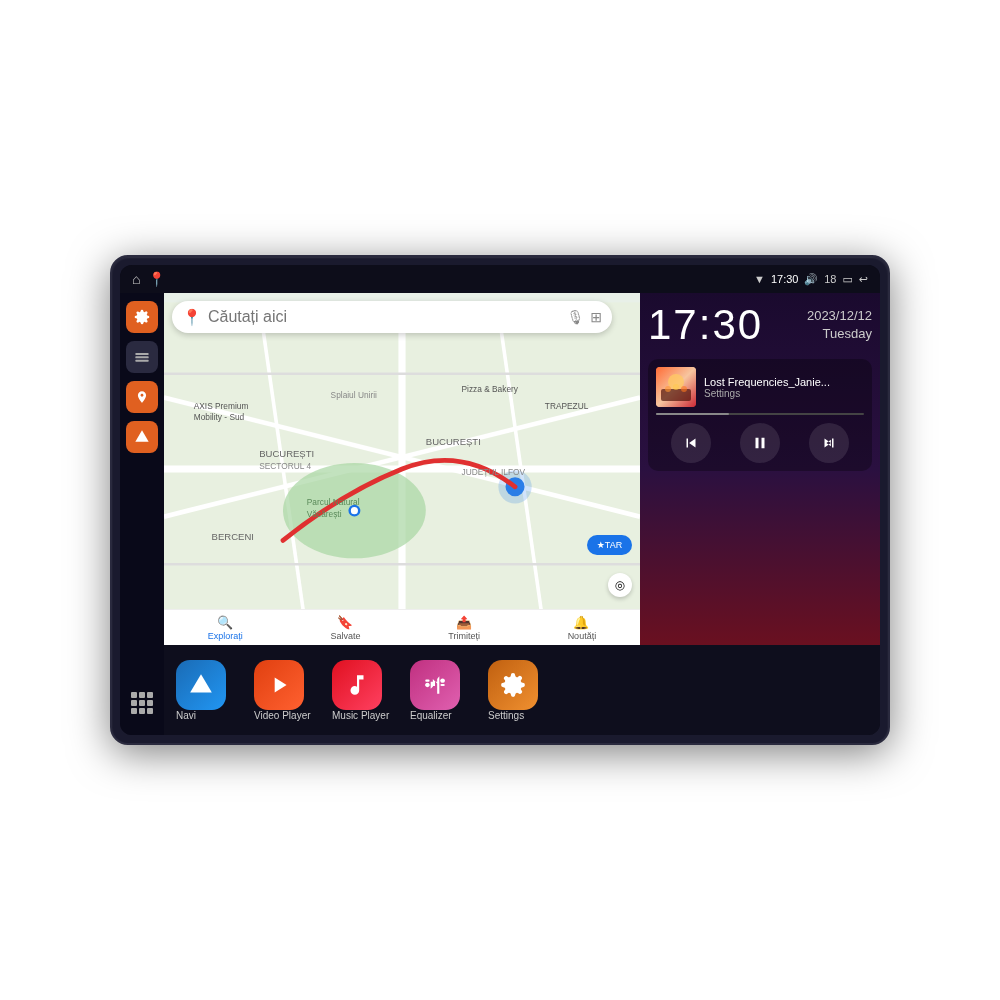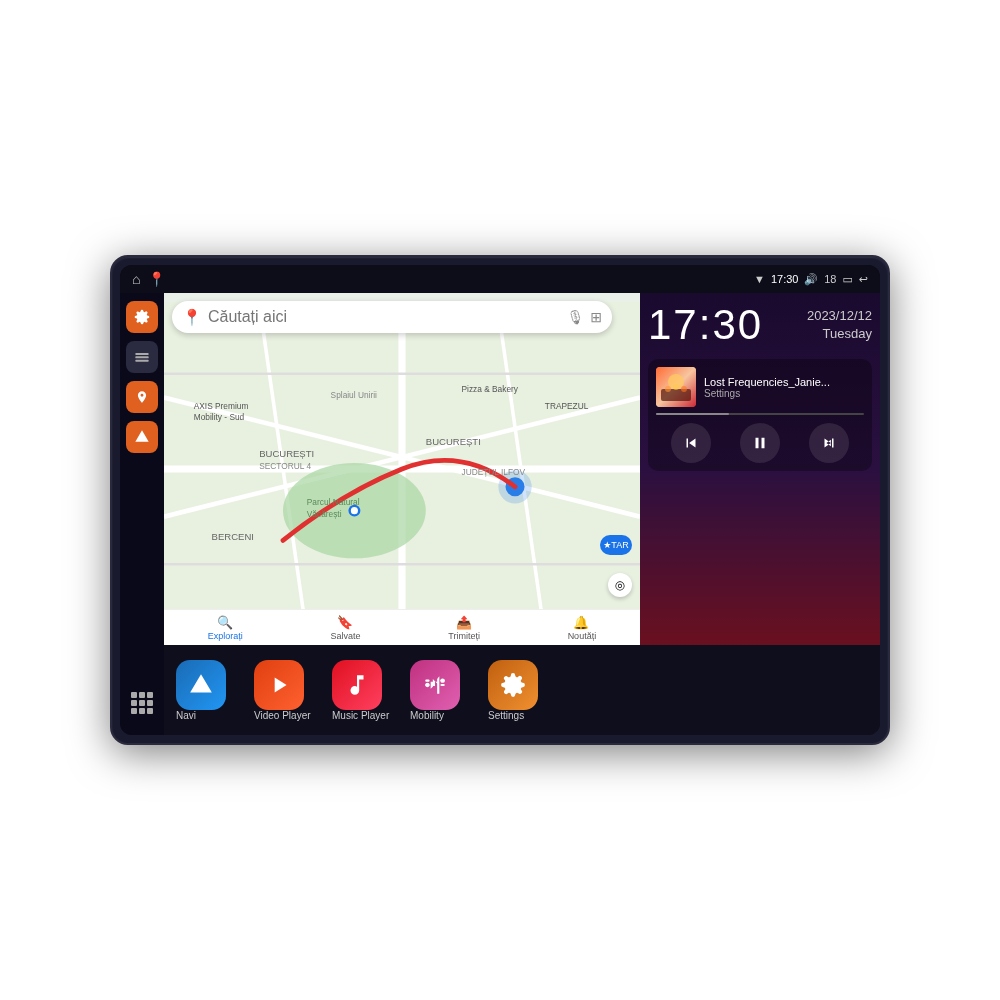--- a/index.html
+++ b/index.html
@@ -353,21 +353,21 @@
       font-size: 12px;
       cursor: pointer;
       z-index: 10;
     }
 
     
     .map-star-btn {
       position: absolute;
       right: 8px;
       bottom: 90px;
-      width: 32px;
+      width: 45px;
       height: 20px;
       background: #1a73e8;
       border-radius: 12px;
       display: flex;
       align-items: center;
       justify-content: center;
       font-size: 9px;
       color: #fff;
       cursor: pointer;
       z-index: 10;
@@ -605,21 +605,21 @@
               <svg width="26" height="26" viewBox="0 0 24 24" fill="white">
                 <path d="M10 20v-6.5l-2 2V9h2V6.5l2 2V13h-2v7h-2zm4-13.5L16 4v16h-2V10.5l-2-2V9h2V6.5z"></path>
                 <rect x="3" y="11" width="4" height="2" rx="1"></rect>
                 <rect x="17" y="11" width="4" height="2" rx="1"></rect>
                 <circle cx="5" cy="12" r="2" fill="white"></circle>
                 <circle cx="19" cy="8" r="2" fill="white"></circle>
                 <rect x="3" y="7" width="4" height="2" rx="1"></rect>
                 <rect x="17" y="7" width="4" height="2" rx="1"></rect>
               </svg>
             </div>
-            <span class="app-label">Mobility</span>
+            <span class="app-label">Equalizer</span>
           </div>
 
           <div class="app-item">
             <div class="app-icon app-settings">
               <svg width="26" height="26" viewBox="0 0 24 24" fill="white">
                 <path d="M12 15a3 3 0 100-6 3 3 0 000 6z"></path>
                 <path d="M19.4 15a1.65 1.65 0 00.33 1.82l.06.06a2 2 0 010 2.83 2 2 0 01-2.83 0l-.06-.06a1.65 1.65 0 00-1.82-.33 1.65 1.65 0 00-1 1.51V21a2 2 0 01-4 0v-.09A1.65 1.65 0 009 19.4a1.65 1.65 0 00-1.82.33l-.06.06a2 2 0 01-2.83-2.83l.06-.06A1.65 1.65 0 004.68 15a1.65 1.65 0 00-1.51-1H3a2 2 0 010-4h.09A1.65 1.65 0 004.6 9a1.65 1.65 0 00-.33-1.82l-.06-.06a2 2 0 012.83-2.83l.06.06A1.65 1.65 0 009 4.68a1.65 1.65 0 001-1.51V3a2 2 0 014 0v.09a1.65 1.65 0 001 1.51 1.65 1.65 0 001.82-.33l.06-.06a2 2 0 012.83 2.83l-.06.06A1.65 1.65 0 0019.4 9a1.65 1.65 0 001.51 1H21a2 2 0 010 4h-.09a1.65 1.65 0 00-1.51 1z"></path>
               </svg>
             </div>
             <span class="app-label">Settings</span>

